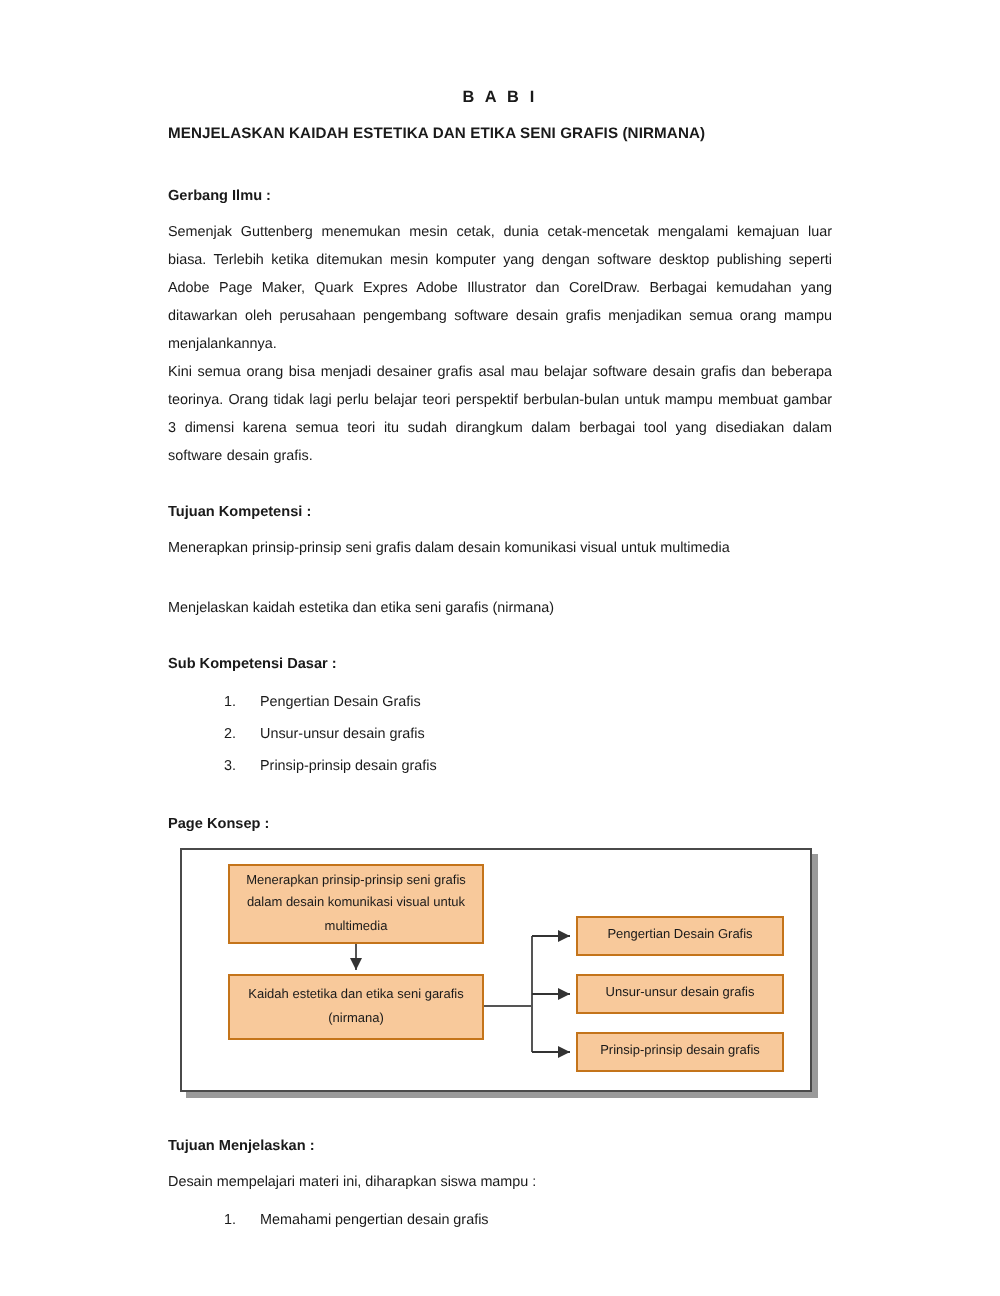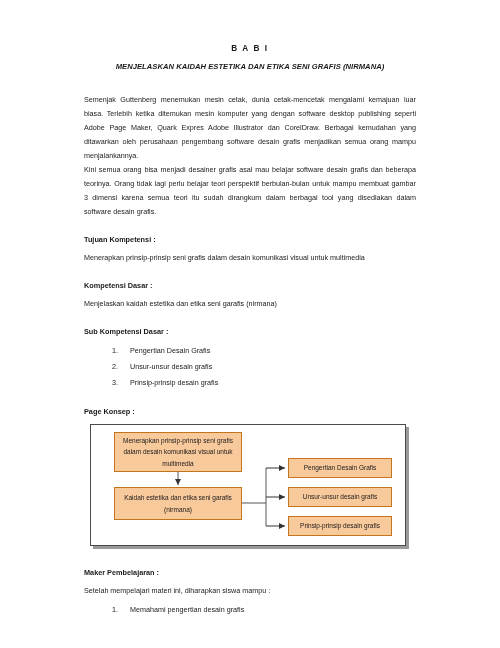--- a/index.html
+++ b/index.html
@@ -31,26 +31,25 @@
 
   
   .chapter-title {
     text-align: center;
     font-weight: bold;
     font-size: 8.2px;
     letter-spacing: 1.6px;
     margin: 0 0 9px 0;
   }
   .chapter-subtitle {
-    text-align: center;
+    text-align: left;
     font-weight: bold;
     font-size: 7.6px;
     letter-spacing: 0.05px;
     margin: 0 0 22px 0;
-    font-style: italic;
   }
 
   
   .heading {
     font-weight: bold;
     font-size: 7.3px;
     margin: 0 0 7px 0;
   }
   .section {
     margin-bottom: 16px;
@@ -145,31 +144,31 @@
 </head>
 <body>
 
 <div class="page">
   <div class="content">
 
     <div class="chapter-title">B  A  B    I</div>
     <div class="chapter-subtitle">MENJELASKAN KAIDAH ESTETIKA DAN ETIKA SENI GRAFIS (NIRMANA)</div>
 
     <div class="section">
+      <div class="heading">Gerbang Ilmu :</div>
       <p class="para">Semenjak Guttenberg menemukan mesin cetak, dunia cetak-mencetak mengalami kemajuan luar biasa. Terlebih ketika ditemukan mesin komputer yang dengan software desktop publishing seperti Adobe Page Maker, Quark Expres Adobe Illustrator dan CorelDraw. Berbagai kemudahan yang ditawarkan oleh perusahaan pengembang software desain grafis menjadikan semua orang mampu menjalankannya.</p>
       <p class="para">Kini semua orang bisa menjadi desainer grafis asal mau belajar software desain grafis dan beberapa teorinya. Orang tidak lagi perlu belajar teori perspektif berbulan-bulan untuk mampu membuat gambar 3 dimensi karena semua teori itu sudah dirangkum dalam berbagai tool yang disediakan dalam software desain grafis.</p>
     </div>
 
     <div class="section">
       <div class="heading">Tujuan Kompetensi :</div>
       <p class="line">Menerapkan prinsip-prinsip seni grafis dalam desain komunikasi visual untuk multimedia</p>
     </div>
 
     <div class="section">
-      <div class="heading">Kompetensi Dasar :</div>
       <p class="line">Menjelaskan kaidah estetika dan etika seni garafis (nirmana)</p>
     </div>
 
     <div class="section">
       <div class="heading">Sub Kompetensi Dasar :</div>
       <ol class="numlist">
         <li>Pengertian Desain Grafis</li>
         <li>Unsur-unsur desain grafis</li>
         <li>Prinsip-prinsip desain grafis</li>
       </ol>
@@ -207,21 +206,21 @@
             <div class="mbox mbox-1">Pengertian Desain Grafis</div>
             <div class="mbox mbox-2">Unsur-unsur desain grafis</div>
             <div class="mbox mbox-3">Prinsip-prinsip desain grafis</div>
 
           </div>
         </div>
       </div>
     </div>
 
     <div class="section">
-      <div class="heading">Maker Pembelajaran :</div>
-      <p class="line">Setelah mempelajari materi ini, diharapkan siswa mampu :</p>
+      <div class="heading">Tujuan Menjelaskan :</div>
+      <p class="line">Desain mempelajari materi ini, diharapkan siswa mampu :</p>
       <ol class="numlist">
         <li>Memahami pengertian desain grafis</li>
       </ol>
     </div>
 
   </div>
 </div>
 
 </body></html>

